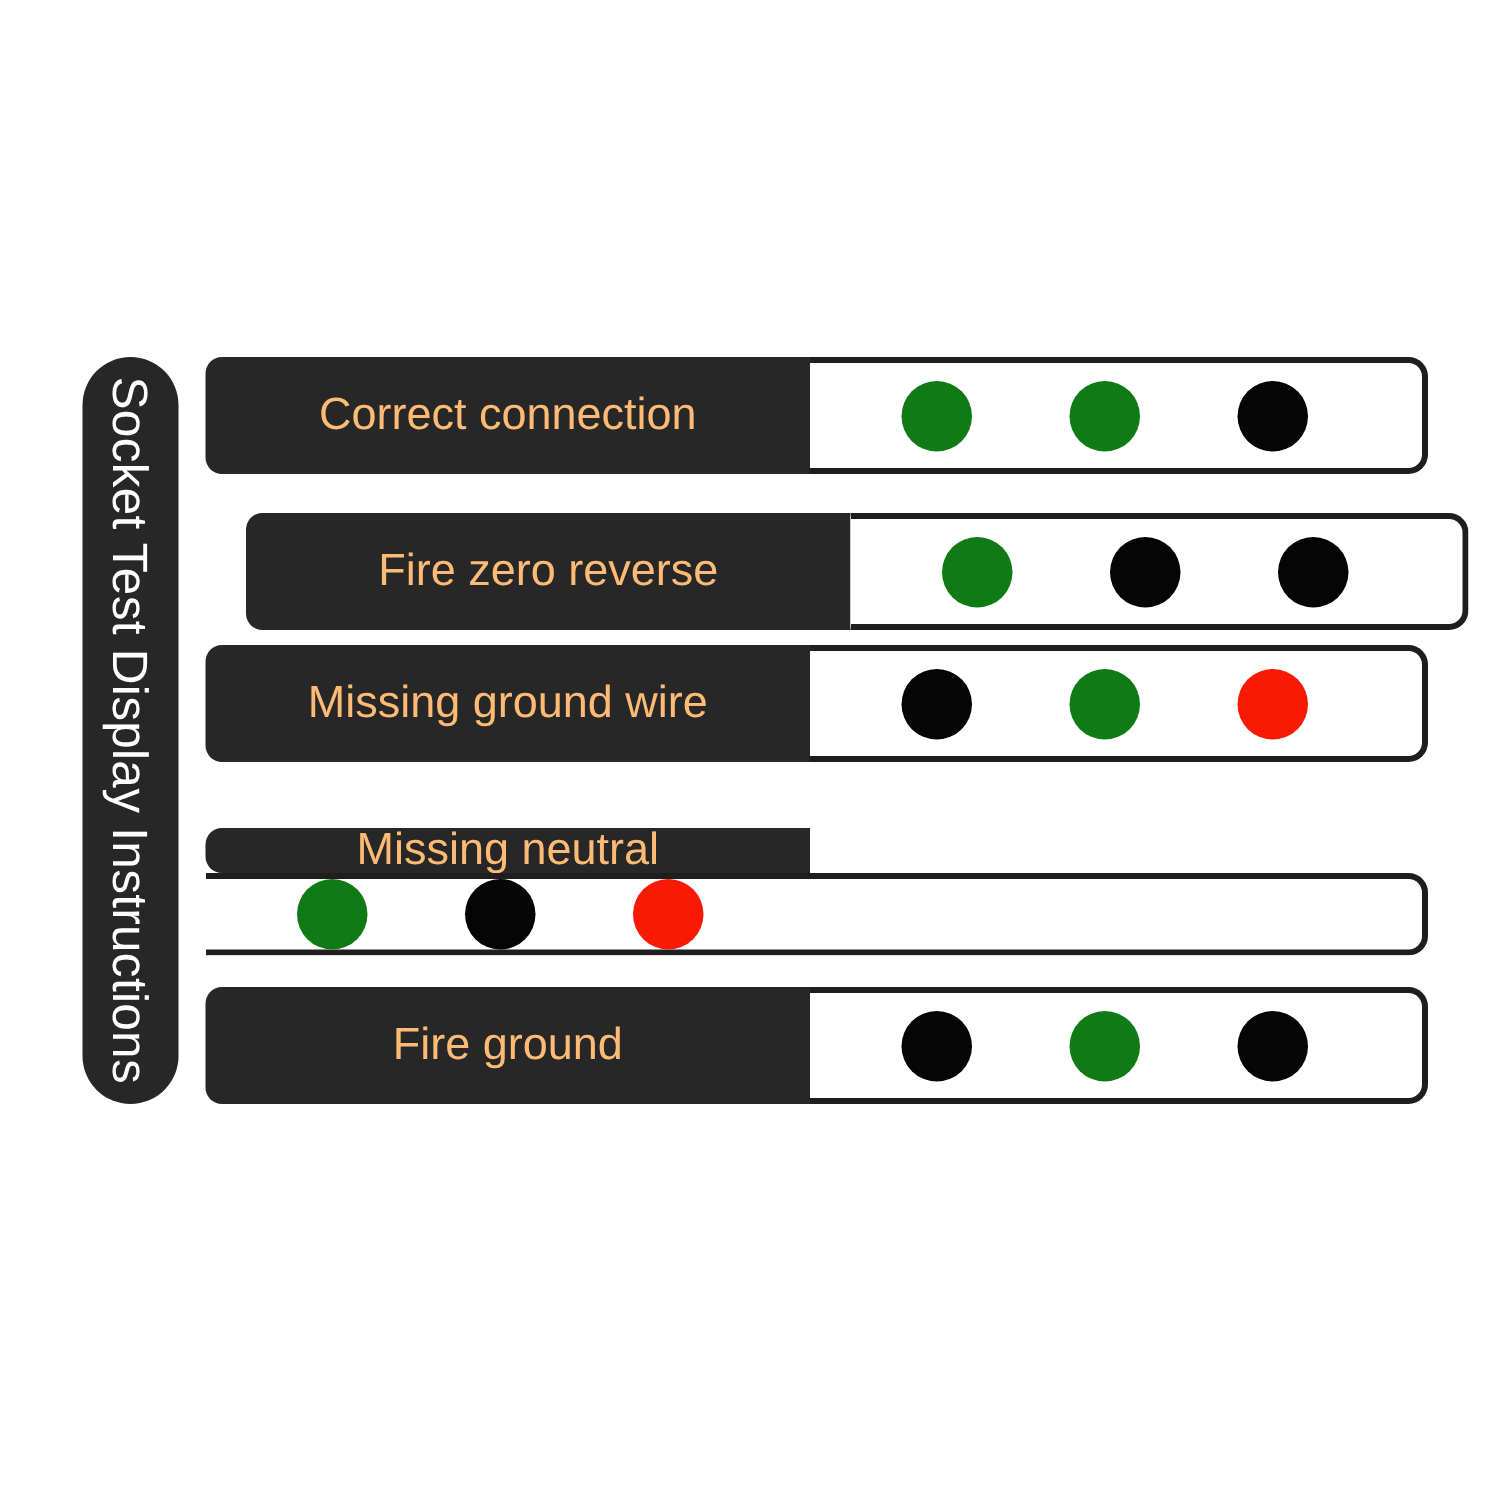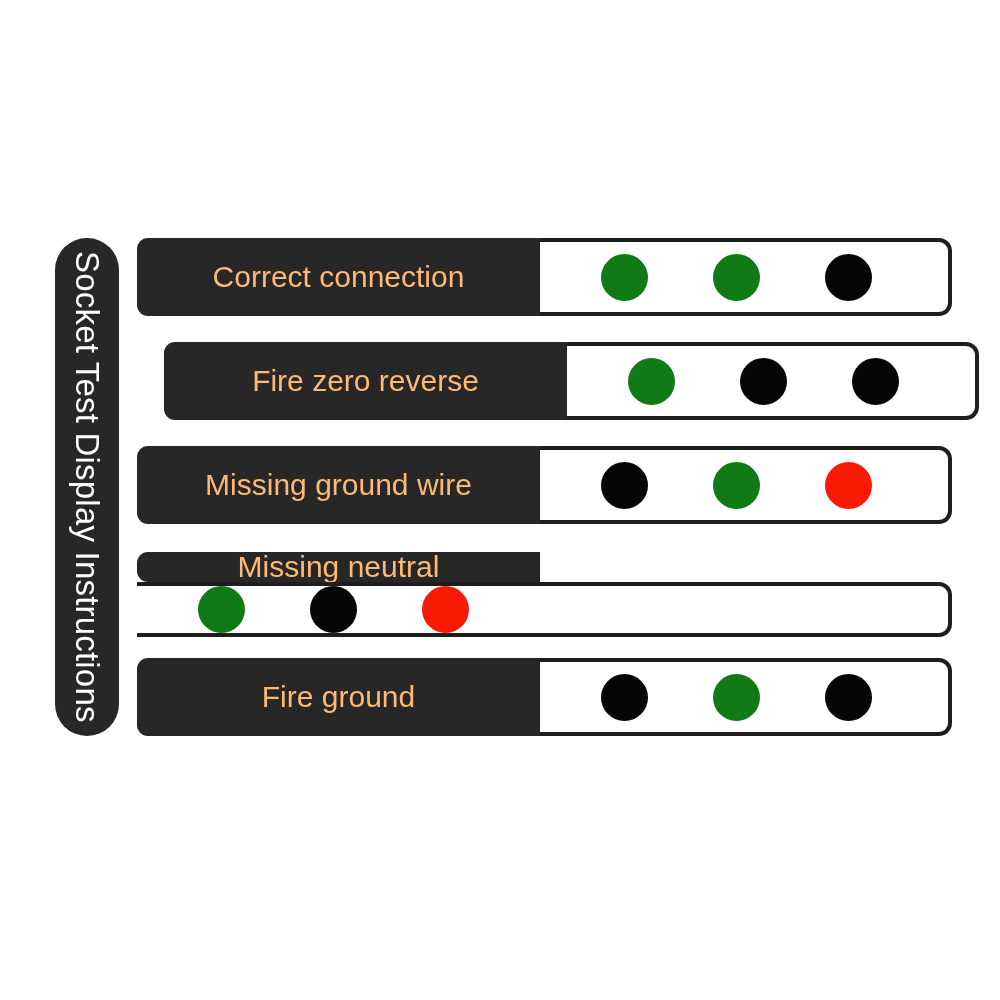--- a/index.html
+++ b/index.html
@@ -63,21 +63,21 @@
   .row {
     position: absolute;
     left: 0;
     width: 815px;
     height: 78px;
     display: flex;
     align-items: stretch;
   }
   .row[data-row="0"] { top: 0px; }
   .row[data-row="1"] { top: 104px; padding-left: 27px; }
-  .row[data-row="2"] { top: 208px; }
+  .row[data-row="2"] { top: 192px; }
   .row[data-row="3"] { top: 314px; flex-direction: column; }
   .row[data-row="4"] { top: 420px; }
 
   
   .row-label {
     width: 403px;
     background: #272727;
     border-radius: 11px 0 0 11px;
     display: flex;
     align-items: center;

